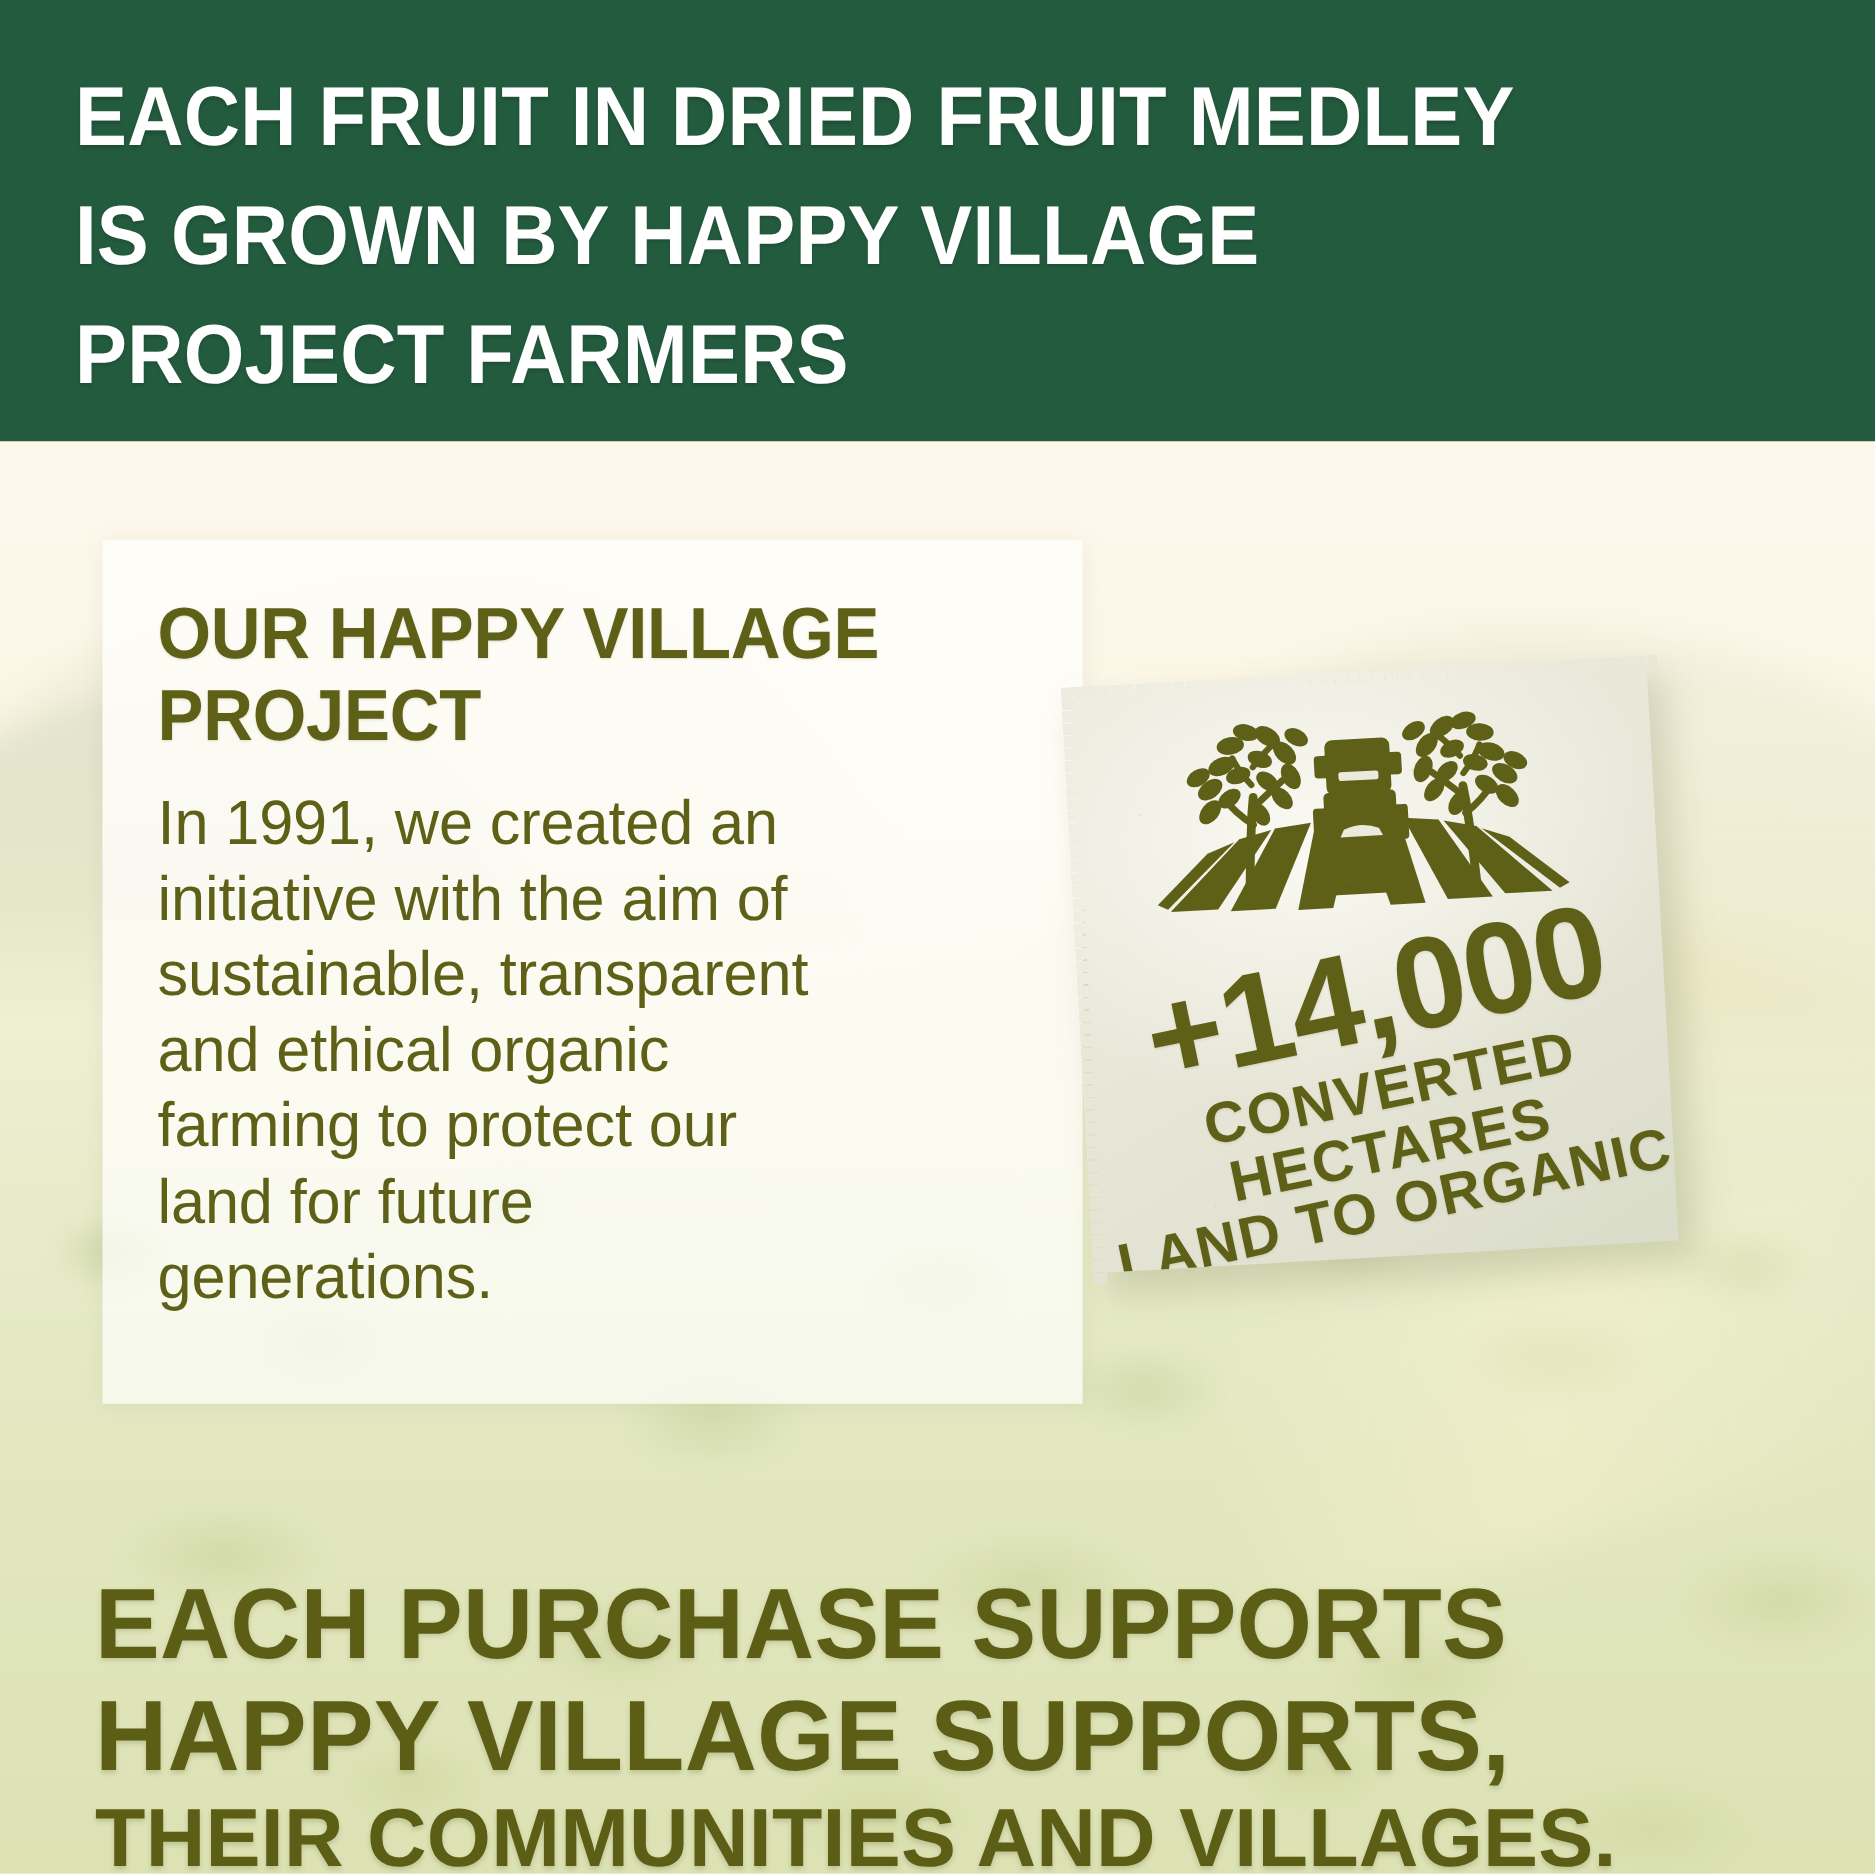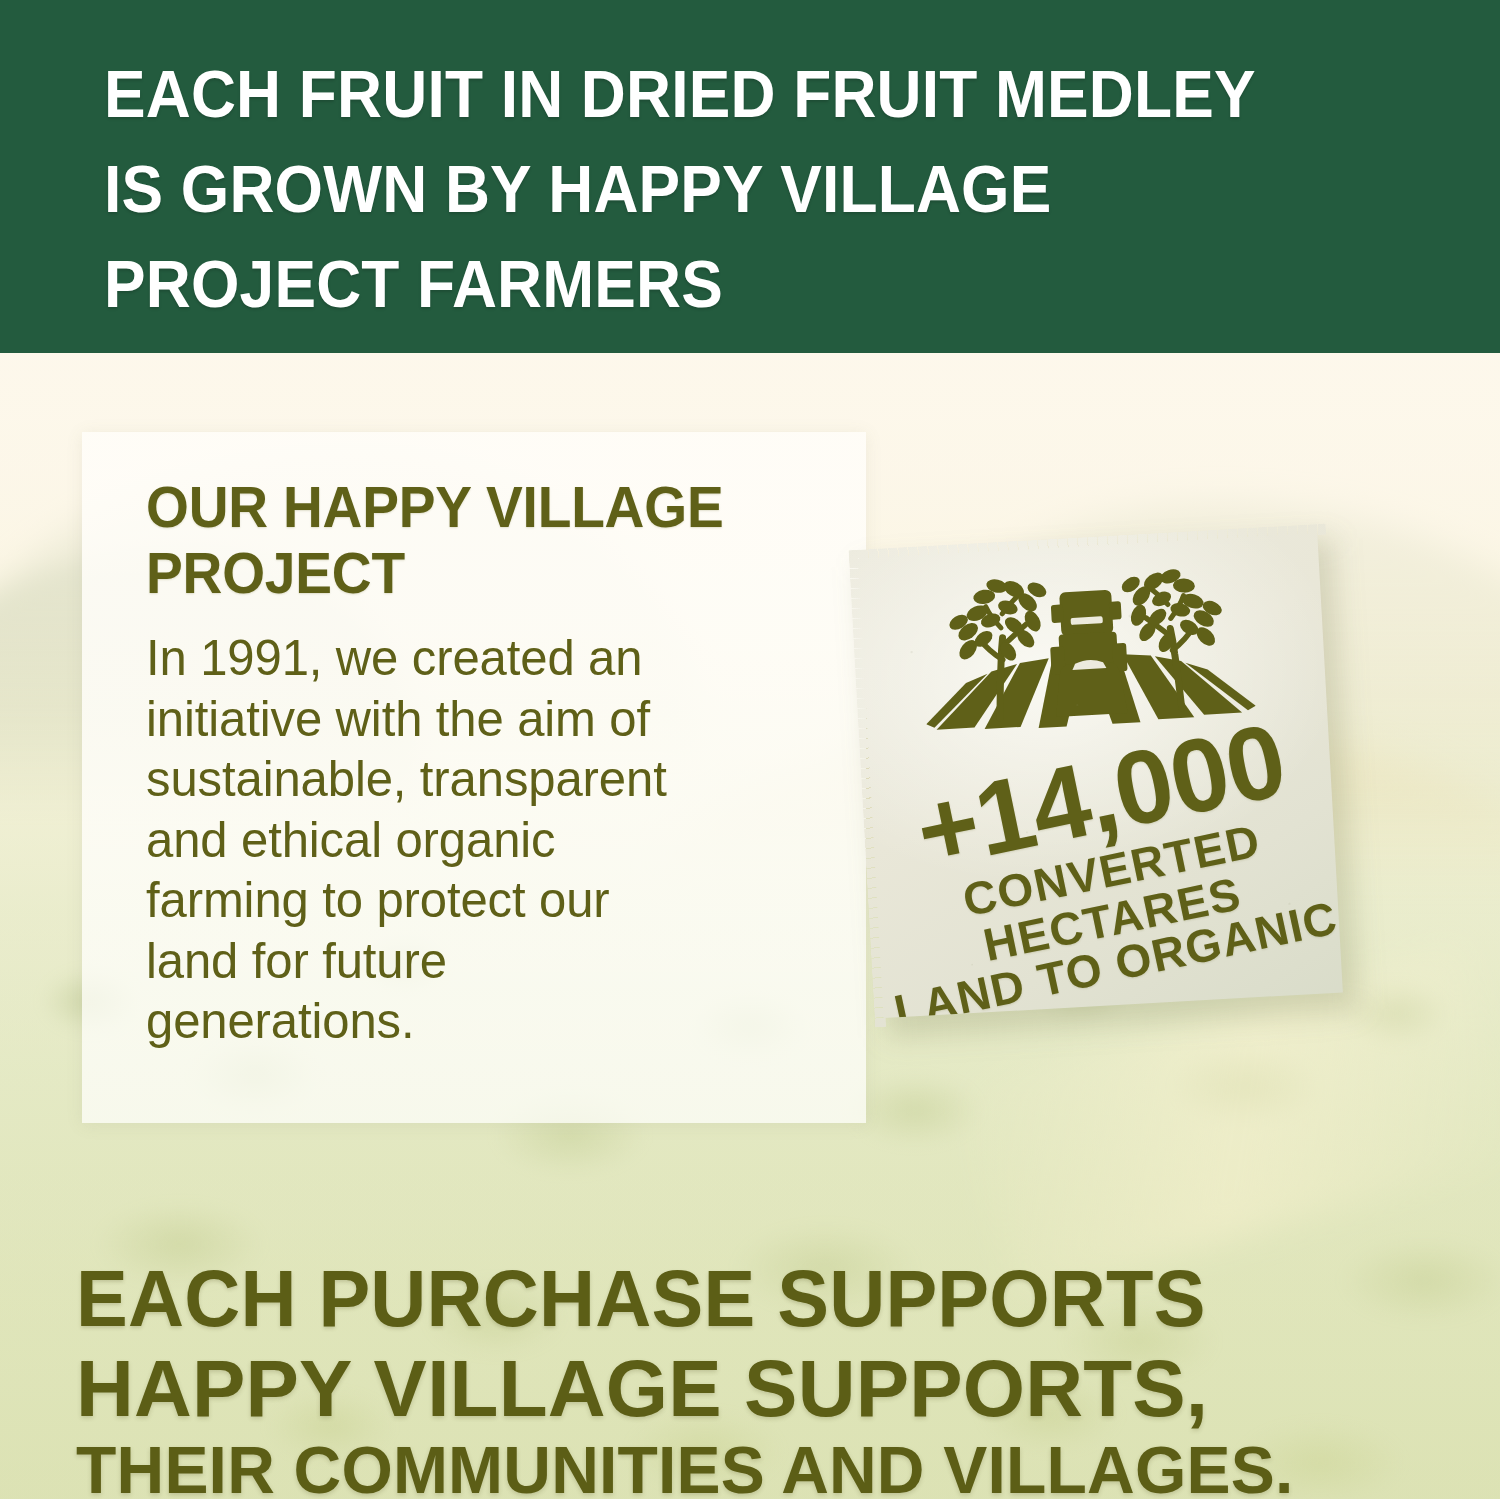--- a/index.html
+++ b/index.html
@@ -123,21 +123,21 @@
       rgba(246,242,206,0.36) 820px,
       rgba(244,240,200,0.34) 1147px);
   }
 
   
   .header {
     position: absolute;
     left: 0; top: 0;
     width: 1500px; height: 353px;
     background: #235B3E;
-    padding: 46px 80px 0 104px;
+    padding: 46px 80px 0 60px;
   }
   .header h1 {
     color: #ffffff;
     font-family: "Liberation Sans Narrow", "Liberation Sans", sans-serif;
     font-size: 67px;
     font-weight: bold;
     line-height: 1.42;
     letter-spacing: 0.2px;
     transform: scaleX(0.93);
     transform-origin: left top;
@@ -145,21 +145,21 @@
   }
   .header h1 .ln { display: block; white-space: nowrap; }
 
   
   .card {
     position: absolute;
     left: 82px; top: 432px;
     width: 784px; height: 691px;
     background: linear-gradient(to bottom, rgba(255,253,248,0.90), rgba(255,255,252,0.72));
     box-shadow: 0 2px 16px rgba(120,120,90,0.10);
-    padding: 42px 58px 0 64px;
+    padding: 42px 58px 0 44px;
   }
   .card-title {
     color: #5F6018;
     font-family: "Liberation Sans Narrow", "Liberation Sans", sans-serif;
     font-size: 58px;
     font-weight: bold;
     line-height: 1.14;
     letter-spacing: -0.2px;
     transform: scaleX(0.95);
     transform-origin: left top;

